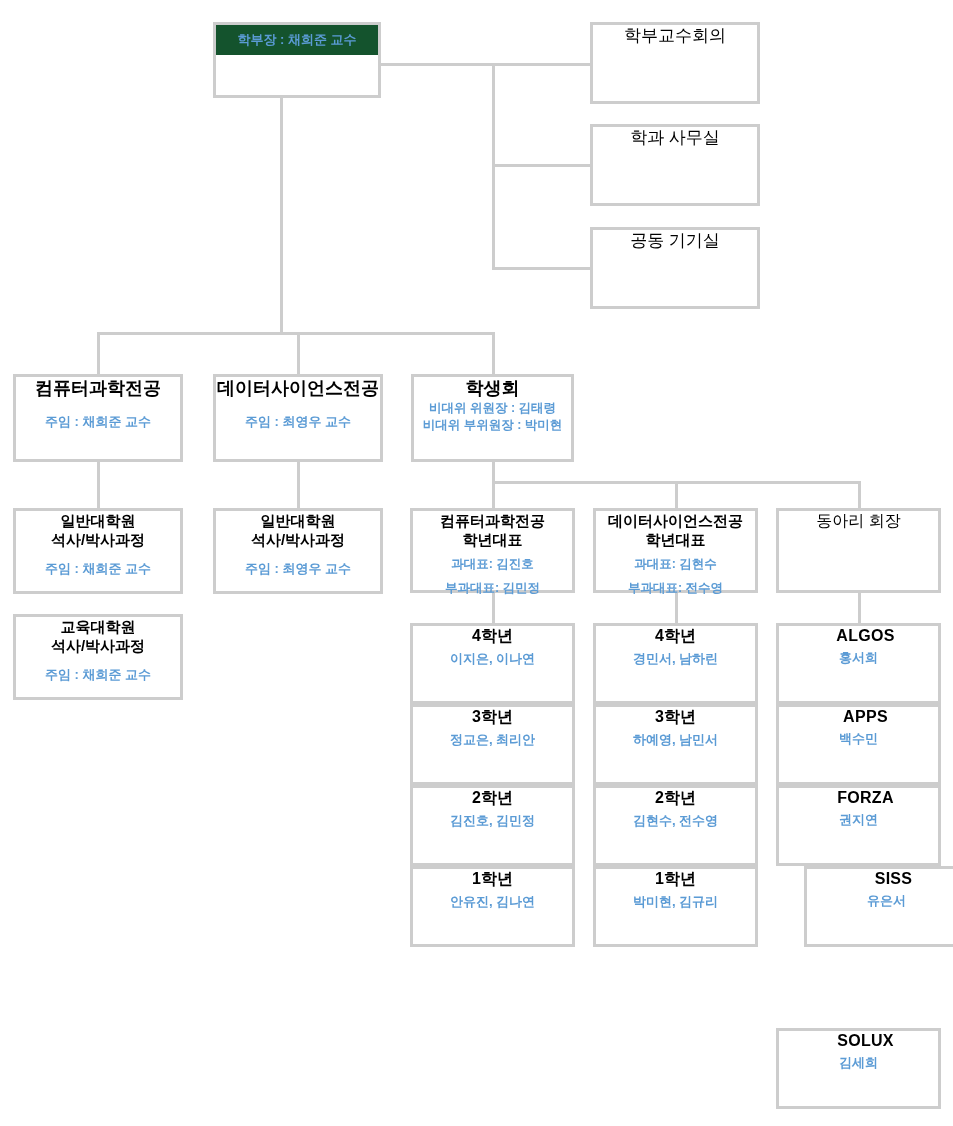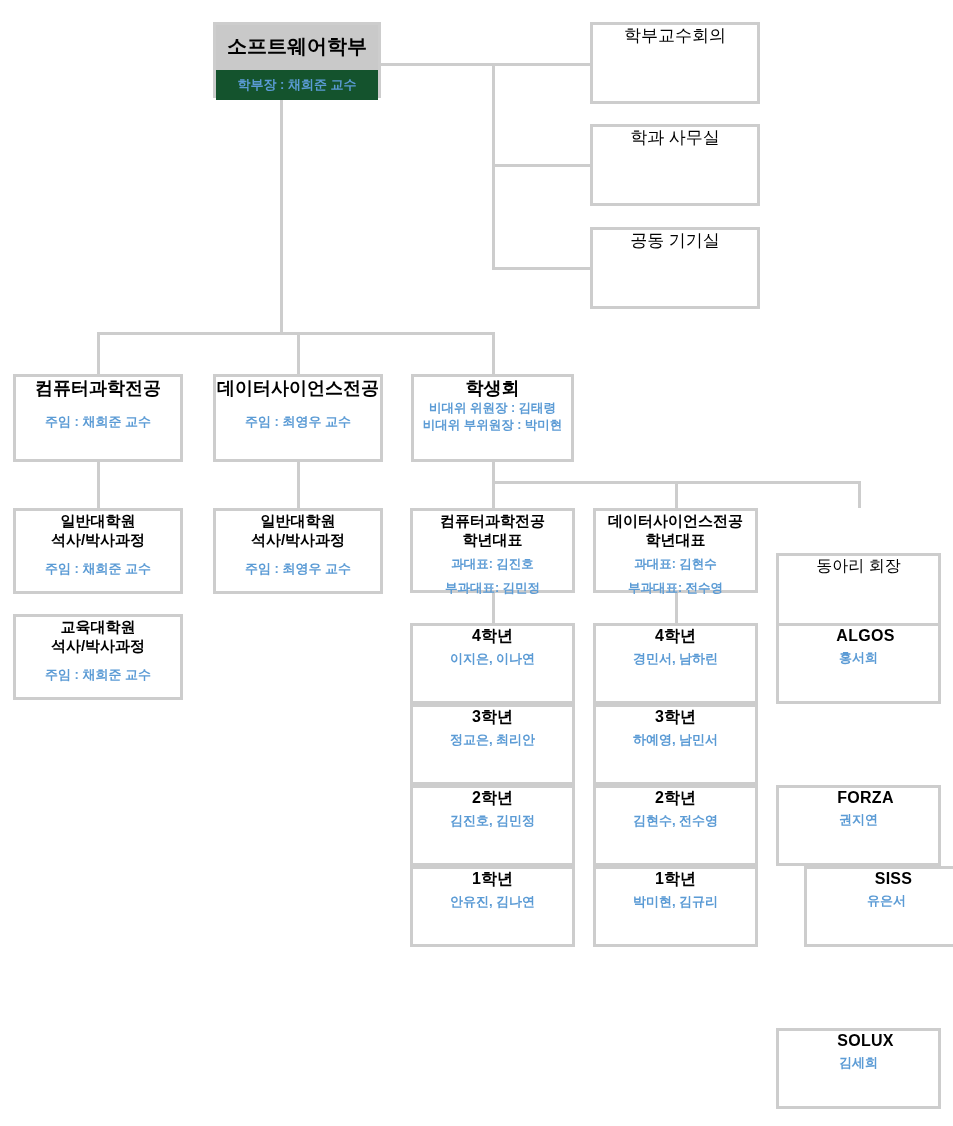--- a/index.html
+++ b/index.html
@@ -125,21 +125,20 @@
   <div class="line v" style="left:492px; top:481px; height:27px;"></div>
   <div class="line v" style="left:675px; top:481px; height:27px;"></div>
   <div class="line v" style="left:858px; top:481px; height:27px;"></div>
 
   <div class="line v" style="left:492px; top:593px; height:30px;"></div>
   <div class="line v" style="left:675px; top:593px; height:30px;"></div>
 
   <div class="line v" style="left:858px; top:593px; height:30px;"></div>
 
   <div class="node root" style="left:213px; top:22px; width:168px; height:76px;">
-    <div class="title">소프트웨어학부</div>
     <div class="sub">학부장 : 채희준 교수</div>
   </div>
 
   <div class="node plain" style="left:590px; top:22px; width:170px; height:82px;">
     <div class="title">학부교수회의</div>
   </div>
   <div class="node plain" style="left:590px; top:124px; width:170px; height:82px;">
     <div class="title">학과 사무실</div>
   </div>
   <div class="node plain" style="left:590px; top:227px; width:170px; height:82px;">
@@ -217,28 +216,32 @@
   </div>
   <div class="node grade" style="left:593px; top:785px; width:165px; height:81px;">
     <div class="title">2학년</div>
     <div class="sub">김현수, 전수영</div>
   </div>
   <div class="node grade" style="left:593px; top:866px; width:165px; height:81px;">
     <div class="title">1학년</div>
     <div class="sub">박미현, 김규리</div>
   </div>
 
-  <div class="node leader" style="left:776px; top:508px; width:165px; height:85px;margin-top:45px;">
+  <div class="node leader" style="left:776px; top:508px; width:165px; height:85px;">
     <div class="title">동아리 회장</div>
   </div>
 
   <div class="node club" style="left:776px; top:623px; width:165px; height:81px;">
     <div class="title">ALGOS</div>
     <div class="sub">홍서희</div>
   </div>
+  <div class="node club" style="left:776px; top:704px; width:165px; height:81px;">
+    <div class="title">APPS</div>
+    <div class="sub">백수민</div>
+  </div>
   <div class="node club" style="left:776px; top:785px; width:165px; height:81px;">
     <div class="title">FORZA</div>
     <div class="sub">권지연</div>
   </div>
   <div class="node club" style="left:804px; top:866px; width:165px; height:81px;">
     <div class="title">SISS</div>
     <div class="sub">유은서</div>
   </div>
   <div class="node club" style="left:776px; top:1028px; width:165px; height:81px;">
     <div class="title">SOLUX</div>

